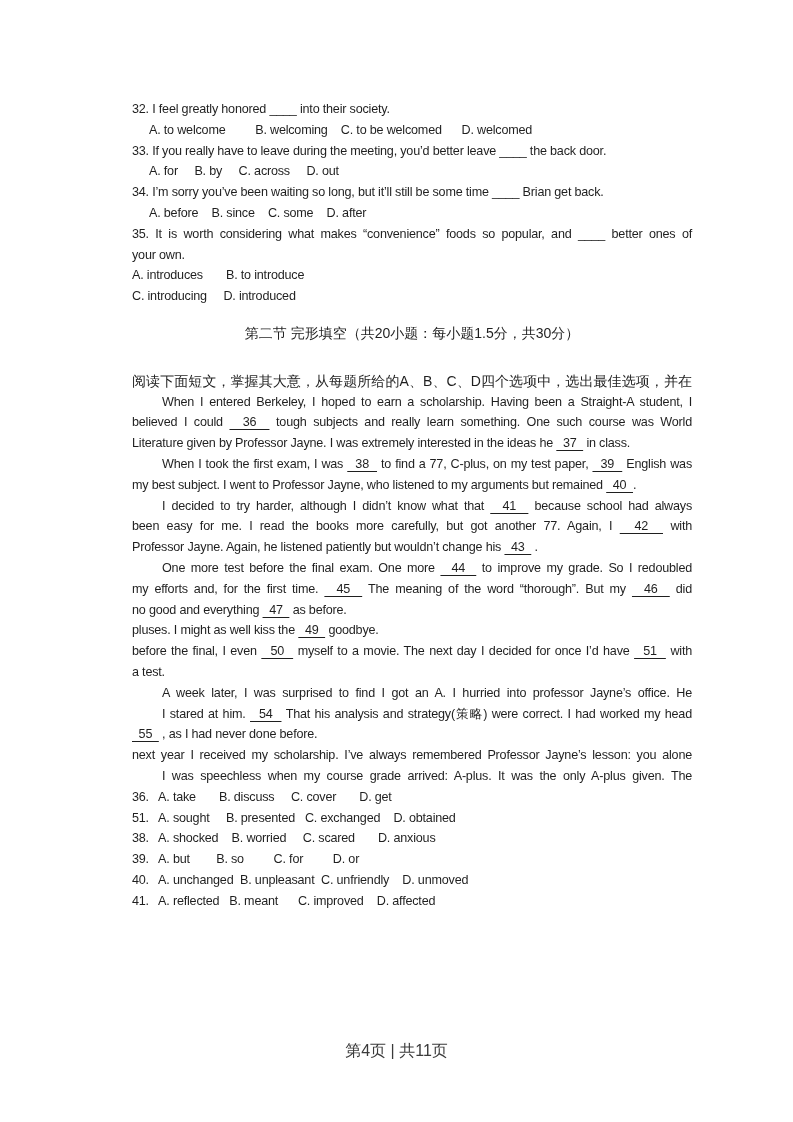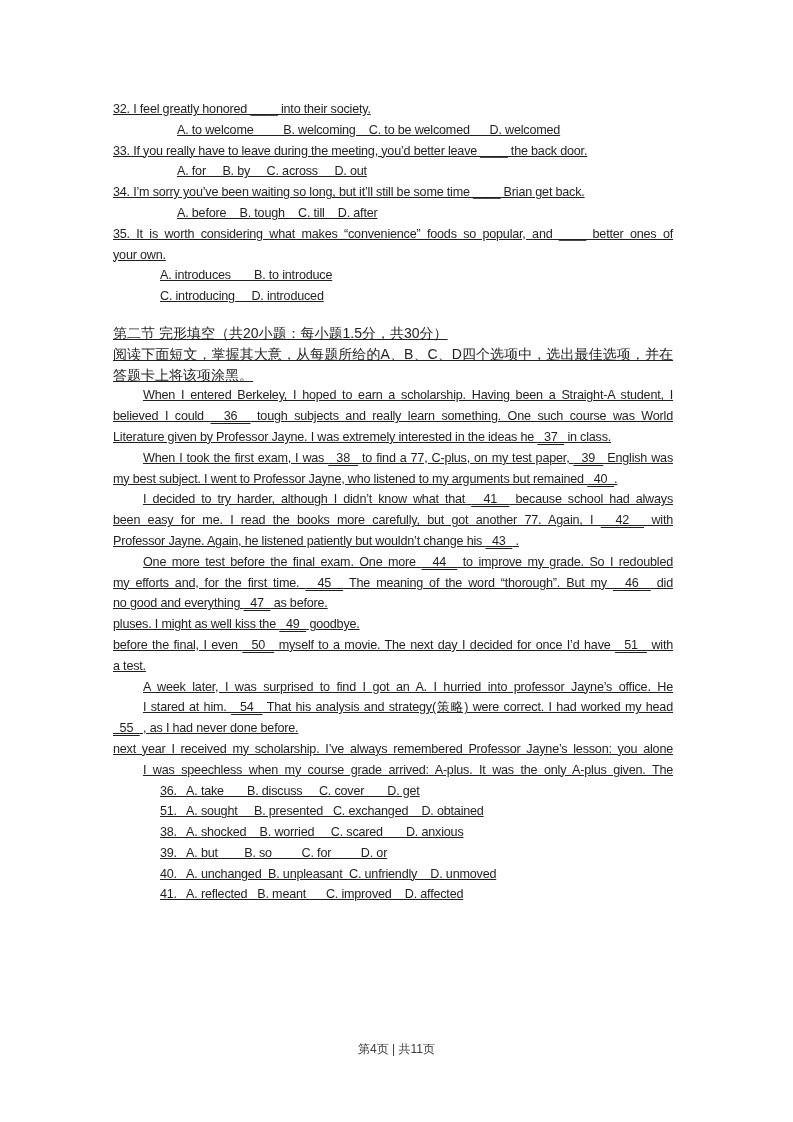--- a/index.html
+++ b/index.html
@@ -6,66 +6,65 @@
   .page{
     position:relative;
     width:793px;height:1122px;
     background:#ffffff;
     font-family:"Liberation Sans","DejaVu Sans",sans-serif;
     font-size:12.6px;
     color:#1f1f1f;
     letter-spacing:-0.2px;
     overflow:hidden;
   }
-  .content{position:absolute;top:99px;left:113px;width:560px;text-decoration:underline;}
+  .content{position:absolute;top:99px;left:132px;width:560px;}
   .line{white-space:nowrap;line-height:20.8px;height:20.8px;}
   .j{text-align:justify;text-align-last:justify;}
-  .opts{white-space:pre;margin-left:47px;}
+  .opts{white-space:pre;}
   .ind{padding-left:17px;}
   .pindent{padding-left:30px;}
   .cjk{font-size:14px;letter-spacing:0;}
-  .sect{margin-top:16px;}
+  .sect{margin-top:16px;margin-bottom:27px;text-align:center;}
   .blank{
     text-decoration:underline;
     text-decoration-thickness:1px;
     text-underline-offset:3px;
   }
   .footer{
     position:absolute;top:1041px;left:0;width:793px;
     text-align:center;
-    font-size:12px;color:#3a3a3a;letter-spacing:0;
+    font-size:16px;color:#3a3a3a;letter-spacing:0;
   }
 </style>
 </head>
 <body>
 
 <div class="page">
   <div class="content">
 
     <section>
       <div class="line">32. I feel greatly honored ____ into their society.</div>
       <div class="line opts ind">A. to welcome         B. welcoming    C. to be welcomed      D. welcomed</div>
 
       <div class="line">33. If you really have to leave during the meeting, you’d better leave ____ the back door.</div>
       <div class="line opts ind">A. for     B. by     C. across     D. out</div>
 
       <div class="line">34. I’m sorry you’ve been waiting so long, but it’ll still be some time ____ Brian get back.</div>
-      <div class="line opts ind">A. before    B. tough    C. till    D. after</div>
+      <div class="line opts ind">A. before    B. since    C. some    D. after</div>
 
       <div class="line j">35. It is worth considering what makes “convenience” foods so popular, and ____ better ones of</div>
       <div class="line">your own.</div>
       <div class="line opts">A. introduces       B. to introduce</div>
       <div class="line opts">C. introducing     D. introduced</div>
     </section>
 
     <div class="line cjk sect">第二节 完形填空（共20小题：每小题1.5分，共30分）</div>
 
     <section>
       <div class="line cjk j">阅读下面短文，掌握其大意，从每题所给的A、B、C、D四个选项中，选出最佳选项，并在</div>
-      <div class="line cjk">答题卡上将该项涂黑。</div>
     </section>
 
     <section>
       <div>
         <div class="line pindent j">When I entered Berkeley, I hoped to earn a scholarship. Having been a Straight-A student, I</div>
         <div class="line j">believed I could <span class="blank">&nbsp;&nbsp;36&nbsp;&nbsp;</span> tough subjects and really learn something. One such course was World</div>
         <div class="line">Literature given by Professor Jayne. I was extremely interested in the ideas he <span class="blank">&nbsp;&nbsp;37&nbsp;&nbsp;</span> in class.</div>
       </div>
       <div>
         <div class="line pindent j">When I took the first exam, I was <span class="blank">&nbsp;&nbsp;38&nbsp;&nbsp;</span> to find a 77, C-plus, on my test paper, <span class="blank">&nbsp;&nbsp;39&nbsp;&nbsp;</span> English was</div>

